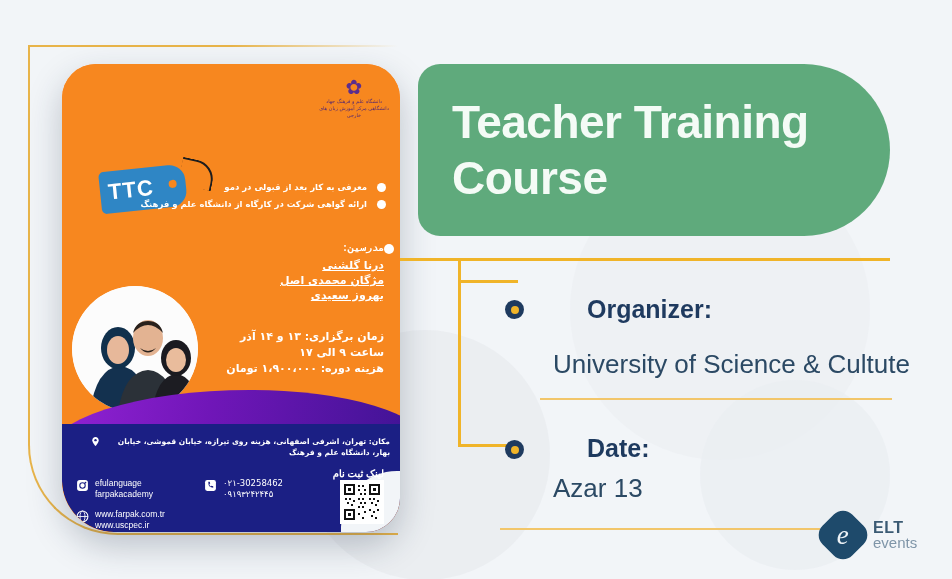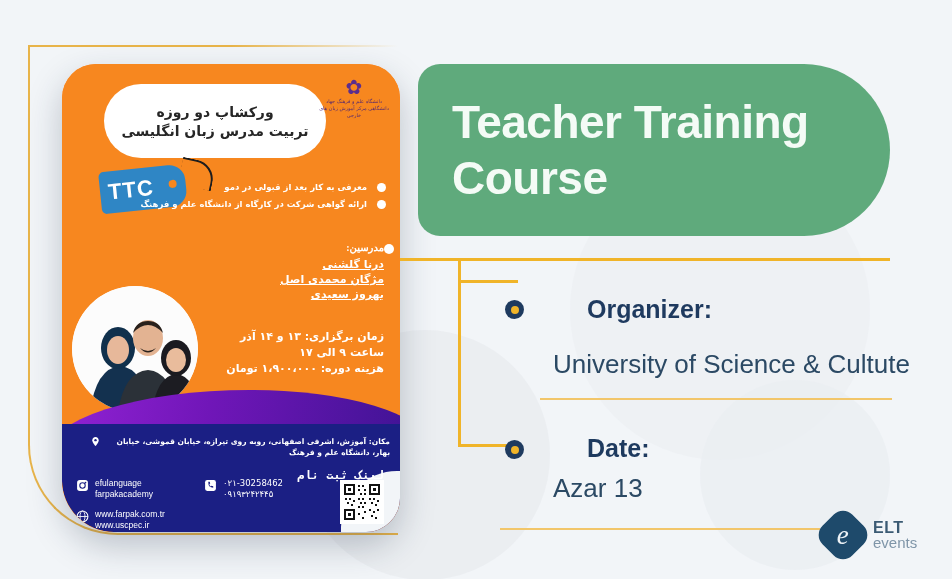--- a/index.html
+++ b/index.html
@@ -80,21 +80,21 @@
   
   #poster-bullets { position:absolute; right:14px; top:118px; width:296px;
                     display:flex; flex-direction:column; gap:7px; align-items:flex-end; }
   .pbullet { display:flex; align-items:center; gap:10px; direction:rtl; }
   .pbullet .dot { width:9px; height:9px; border-radius:50%; background:#fff; flex:none; }
   .pbullet .ptxt { font-family:"DejaVu Sans", sans-serif; direction:rtl;
                    color:#ffffff; font-size:8.5px; font-weight:bold; white-space:nowrap; }
 
   
   #instructors { position:absolute; right:16px; top:178px; text-align:right; direction:rtl; }
-  #instructors .ilabel { font-family:Liberation Serif, serif; color:#fff; font-size:10px;
+  #instructors .ilabel { font-family:Liberation Mono, monospace; color:#fff; font-size:10px;
                          font-weight:bold; margin-bottom:4px; }
   #instructors .iname { font-family:"DejaVu Sans", sans-serif; color:#fff; font-size:11px;
                         font-weight:bold; line-height:15px;text-decoration:underline; }
   #instr-dot { position:absolute; right:6px; top:180px; width:10px; height:10px;
                border-radius:50%; background:#fff; }
 
   
   #schedule { position:absolute; right:16px; top:265px; text-align:right; direction:rtl; }
   #schedule div { font-family:"DejaVu Sans", sans-serif; color:#fff; font-size:11px;
                   font-weight:bold; line-height:16px; white-space:nowrap;text-align:right; }
@@ -124,22 +124,22 @@
   
   #contacts { position:absolute; left:14px; top:414px; width:190px; }
   .crow { display:flex; align-items:flex-start; gap:6px; margin-bottom:9px; }
   .cicon { width:13px; height:13px; flex:none; margin-top:1px; }
   .ctxt { font-family:"Liberation Sans", sans-serif; color:#fff; font-size:8.5px;
           line-height:11px; }
   .ctxt.rtlnum { font-family:"DejaVu Sans", sans-serif; letter-spacing:.4px; }
   #phones { position:absolute; left:142px; top:414px; }
 
   
-  #qr-label { position:absolute; right:16px; top:404px; font-family:Liberation Mono, monospace;
-              direction:rtl; color:#fff; font-size:12px; font-weight:bold; }
+  #qr-label { position:absolute; right:16px; top:404px; font-family:Liberation Sans, sans-serif;
+              direction:rtl; color:#fff; font-size:10px; font-weight:bold; }
   #qr { position:absolute; right:16px; top:416px; width:44px; height:44px; background:#fff;
         padding:2px; }
 
   
   #green-banner {
     position:absolute; left:418px; top:64px; width:472px; height:172px;
     background:#5faa7c; border-radius:22px 86px 86px 22px;
     display:flex; align-items:center; padding-left:34px;
   }
   #green-title {
@@ -190,24 +190,20 @@
 <div class="bg-circle" id="bgc2"></div>
 <div class="bg-circle" id="bgc3"></div>
 
 <div id="poster-frame"></div>
 <div id="poster-frame-top"></div>
 <div id="poster-shadow"></div>
 
 <div id="poster">
   <div id="poster-body"></div>
 
-  <div id="headline-blob">
-    <div class="headline-line">ورکشاپ دو روزه</div>
-    <div class="headline-line">تربیت مدرس زبان انگلیسی</div>
-  </div>
 
   <div id="uni-logo">
     <div class="mark">✿</div>
     <div class="uni-text">دانشگاه علم و فرهنگ
 جهاد دانشگاهی
 مرکز آموزش زبان های خارجی</div>
   </div>
 
   <div id="ttc-tag">
     <span class="ttc-text">TTC</span>
@@ -259,21 +255,21 @@
     </svg>
   </div>
 
   <div id="purple-wave"></div>
   <div id="navy-footer">
     <div id="navy-notch"></div>
   </div>
 
   <div id="address">
     <div class="arow">
-      <span class="atxt">مکان: آموزش، اشرفی اصفهانی، روبه روی تیرازه، خیابان قموشی، خیابان بهار، دانشگاه علم و فرهنگ</span>
+      <span class="atxt">مکان: تهران، اشرفی اصفهانی، هزینه روی تیرازه، خیابان قموشی، خیابان بهار، دانشگاه علم و فرهنگ</span>
       <svg id="pin-icon" viewBox="0 0 24 24">
         <path d="M12 2c-4 0-7 3-7 7 0 5 7 13 7 13s7-8 7-13c0-4-3-7-7-7z" fill="#fff"></path>
         <circle cx="12" cy="9" r="2.6" fill="#1b1f84"></circle>
       </svg>
     </div>
   </div>
 
   <div id="contacts">
     <div class="crow">
       <svg class="cicon" viewBox="0 0 24 24">

